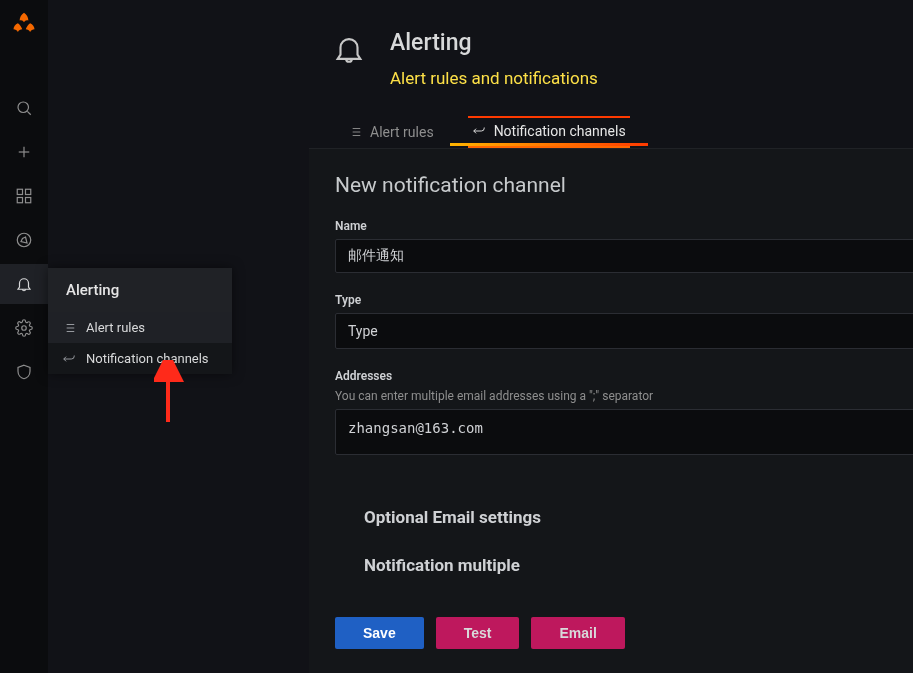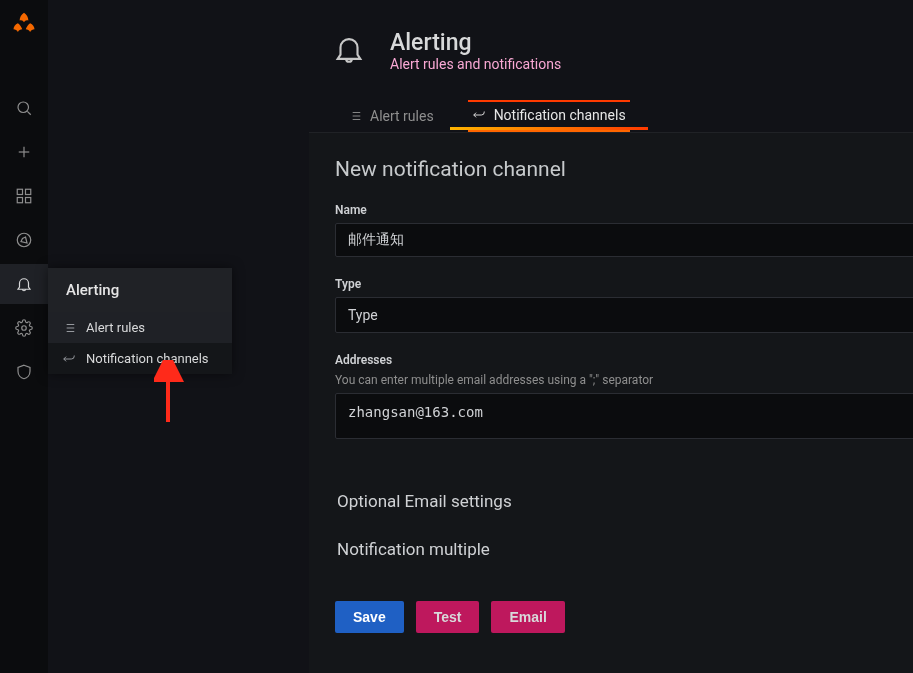--- a/index.html
+++ b/index.html
@@ -20,21 +20,21 @@
   .flyout-item.active { background:#141619; }
   .flyout-item svg { width:14px; height:14px; stroke:#9fa3a8; fill:none; stroke-width:1.6; }
 
   
   .main { flex:1; background:#111217; display:flex; flex-direction:column; }
 
   .page-header { display:flex; align-items:flex-start; gap:22px; padding:30px 0 0 282px; }
   .page-header .icon-circle { width:38px; height:38px; display:flex; align-items:center; justify-content:center;}
   .page-header .icon-circle svg{ width:34px; height:34px; stroke:#c7c7c7; fill:none; stroke-width:1.5;}
   .page-header h1 { font-size:23px; font-weight:500; color:#d8d9da; line-height:1.15;}
-  .page-header .sub { font-size:14px; color:#f9a8d4; margin-top:0;}
+  .page-header .sub { font-size:17px; color:#fde047; margin-top:12px;}
 
   .tabs { display:flex; gap:30px; margin:28px 0 0 296px; border-bottom:0; height:32px; }
   .tab { display:flex; align-items:center; gap:8px; font-size:14px; color:#8e8e8e; cursor:pointer; padding:0 4px; height:32px;}
   .tab svg { width:14px; height:14px; stroke:currentColor; fill:none; stroke-width:1.6;}
   .tab.active { color:#e6e6e6; border-bottom:3px solid #ff6600; box-shadow:0 3px 0 -1px #ff3a00 inset; position:relative;}
   .tab.active::after{ content:""; position:absolute; left:-18px; right:-18px; bottom:-1px; height:3px; background:linear-gradient(90deg,#ffb400,#ff3a00); }
 
   .card { background:#141619; margin-left:261px; margin-right:14px; padding:24px 26px 40px; flex:1; border-top:1px solid #202226;}
   .card h2 { font-size:21px; font-weight:400; color:#c7cacc; margin-bottom:22px;}
 
@@ -43,24 +43,24 @@
   .field-help  { font-size:12px; color:#8e8e8e; margin-bottom:6px; display:block; margin-top:2px;}
   input.text, textarea.text, .select {
     width:598px; background:#0b0c0e; border:1px solid #2b2d33; color:#d0d2d5;
     font-size:14px; padding:8px 12px; border-radius:2px; outline:none;
   }
   textarea.text { height:46px; resize:none; padding-top:10px;}
   .select { display:flex; align-items:center; justify-content:space-between; cursor:pointer; height:36px;}
   .select .caret { color:#7a7d82; font-size:10px;}
 
   .section-row { width:598px; display:flex; align-items:center; justify-content:space-between; padding:14px 2px; cursor:pointer; }
-  .section-row h3 { font-size:17px; font-weight:400; color:#cfd1d4;}
+  .section-row h3 { font-size:17px; font-weight:700; color:#cfd1d4;margin-left:27px;}
 
   .btn-row { display:flex; gap:12px; margin-top:28px;}
-  .btn { font-size:14px; padding:8px 18px; border:none; border-radius:2px; cursor:pointer; font-weight:600;}
+  .btn { font-size:14px; padding:8px 28px; border:none; border-radius:2px; cursor:pointer; font-weight:600;}
   .btn-primary { background:#1f60c4; color:#fff;}
   .btn-secondary { background:#be185d; color:#d8d9da;}
 
   
   .arrow { position:absolute; left:154px; top:360px; pointer-events:none; }
 </style>
 </head>
 <body>
 
 <nav class="rail">

